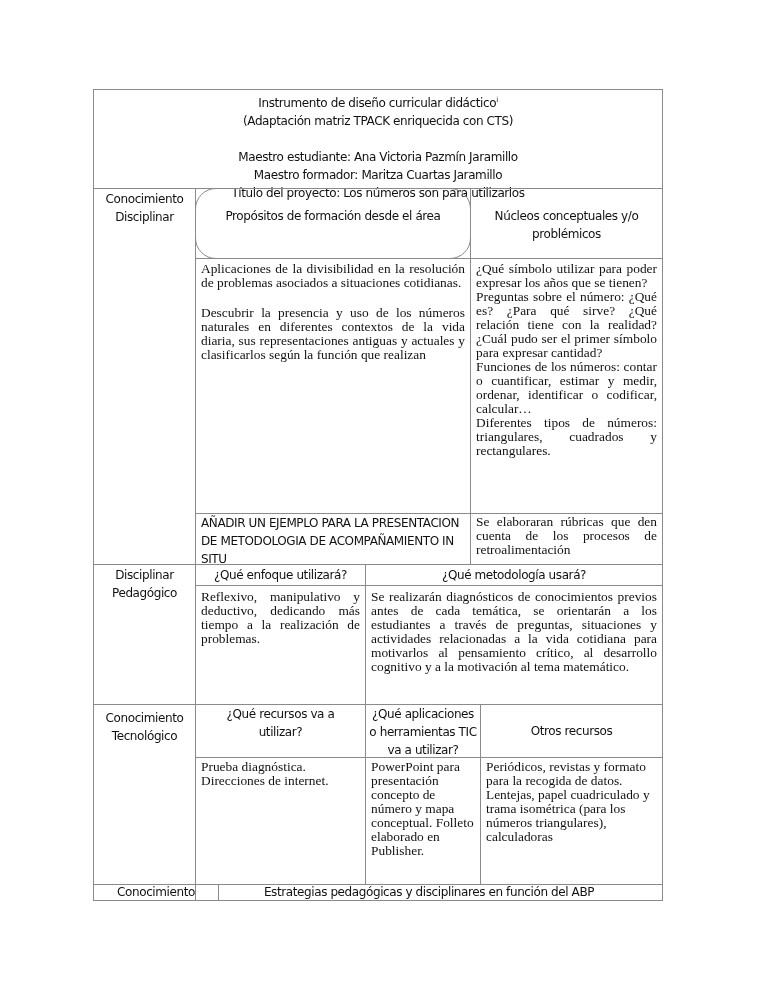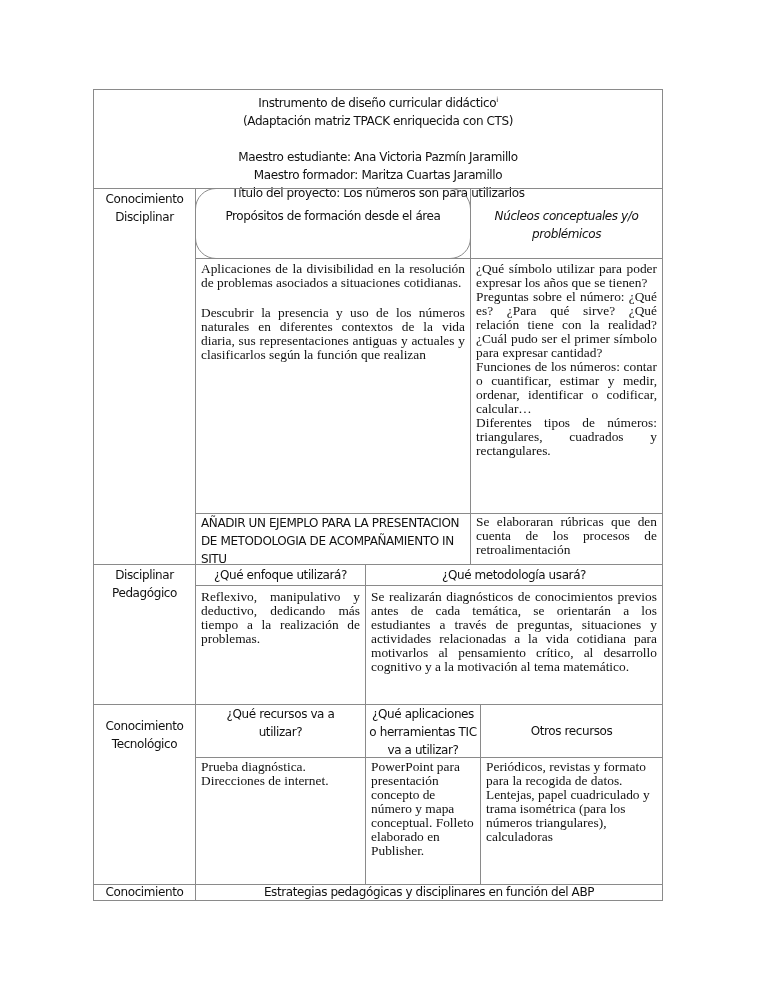--- a/index.html
+++ b/index.html
@@ -32,21 +32,21 @@
     <p>Maestro formador: Maritza Cuartas Jaramillo</p>
     <p>Título del proyecto: Los números son para utilizarlos</p>
   </div>
 
   <div class="cell cal center" style="left:93px; top:188px; width:103px; height:377px; padding-top:1px;">
     <span>Conocimiento Disciplinar</span>
   </div>
   <div class="cell cal center" style="left:195px; top:188px; width:276px; height:71px; padding-top:18px;border-radius:21px;">
     <span>Propósitos de formación desde el área</span>
   </div>
-  <div class="cell cal center" style="left:470px; top:188px; width:193px; height:71px; padding:18px 14px 0 14px;font-style:italic;">
+  <div class="cell cal center" style="left:470px; top:188px; width:193px; height:71px; padding:18px 14px 0 14px;">
     <span>Núcleos conceptuales y/o problémicos</span>
   </div>
 
   <div class="cell ari just pad" style="left:195px; top:258px; width:276px; height:256px; padding-top:3px;">
     <div class="para">Aplicaciones de la divisibilidad en la resolución de problemas asociados a situaciones cotidianas.</div>
     <div class="spacer"></div>
     <div class="para">Descubrir la presencia y  uso de los números naturales en diferentes contextos de la vida diaria, sus representaciones antiguas y actuales y clasificarlos según la función que realizan</div>
   </div>
   <div class="cell ari just pad" style="left:470px; top:258px; width:193px; height:256px; padding-top:3px;">
     <div>¿Qué símbolo utilizar para poder expresar los años que se tienen?</div>
@@ -71,21 +71,21 @@
   <div class="cell cal center" style="left:365px; top:564px; width:298px; height:22px; padding-top:1px;text-align:center;">
     <span>¿Qué metodología usará?</span>
   </div>
   <div class="cell ari just pad" style="left:195px; top:585px; width:171px; height:120px; padding-top:4px;">
     <span>Reflexivo, manipulativo y deductivo, dedicando más tiempo a la realización de problemas.</span>
   </div>
   <div class="cell ari just pad" style="left:365px; top:585px; width:298px; height:120px; padding-top:4px;">
     <span>Se realizarán diagnósticos de conocimientos previos antes de cada temática, se orientarán a los estudiantes a través de preguntas, situaciones y actividades relacionadas a la vida cotidiana para motivarlos al pensamiento crítico, al desarrollo cognitivo y a la motivación al tema matemático.</span>
   </div>
 
-  <div class="cell cal center" style="left:93px; top:704px; width:103px; height:181px; padding-top:12px;">
+  <div class="cell cal center" style="left:93px; top:704px; width:103px; height:181px; padding-top:4px;">
     <span>Conocimiento Tecnológico</span>
   </div>
   <div class="cell cal center" style="left:195px; top:704px; width:171px; height:54px; padding:0 30px;">
     <span>¿Qué  recursos  va a utilizar?</span>
   </div>
   <div class="cell cal center" style="left:365px; top:704px; width:116px; height:54px; padding:0 2px;">
     <span>¿Qué aplicaciones o herramientas TIC va a utilizar?</span>
   </div>
   <div class="cell cal center" style="left:480px; top:704px; width:183px; height:54px; padding-top:17px;">
     <span>Otros recursos</span>
@@ -95,20 +95,20 @@
     <div>Direcciones de internet.</div>
   </div>
   <div class="cell ari pad" style="left:365px; top:757px; width:116px; height:128px; padding-top:2px; padding-right:2px;">
     <span>PowerPoint para presentación concepto de número y mapa conceptual. Folleto elaborado en Publisher.</span>
   </div>
   <div class="cell ari pad" style="left:480px; top:757px; width:183px; height:128px; padding-top:2px;">
     <div>Periódicos, revistas y formato  para la recogida de datos.</div>
     <div>Lentejas, papel cuadriculado y trama isométrica (para los números  triangulares), calculadoras</div>
   </div>
 
-  <div class="cell cal center" style="left:93px; top:884px; width:103px; height:17px; line-height:15px;">
+  <div class="cell cal center" style="left:93px; top:884px; width:126px; height:17px; line-height:15px;">
     <span>Conocimiento</span>
   </div>
   <div class="cell cal center" style="left:195px; top:884px; width:468px; height:17px; line-height:15px;">
     <span>Estrategias pedagógicas y disciplinares en función del ABP</span>
   </div>
 
 </div>
 
 </body></html>

